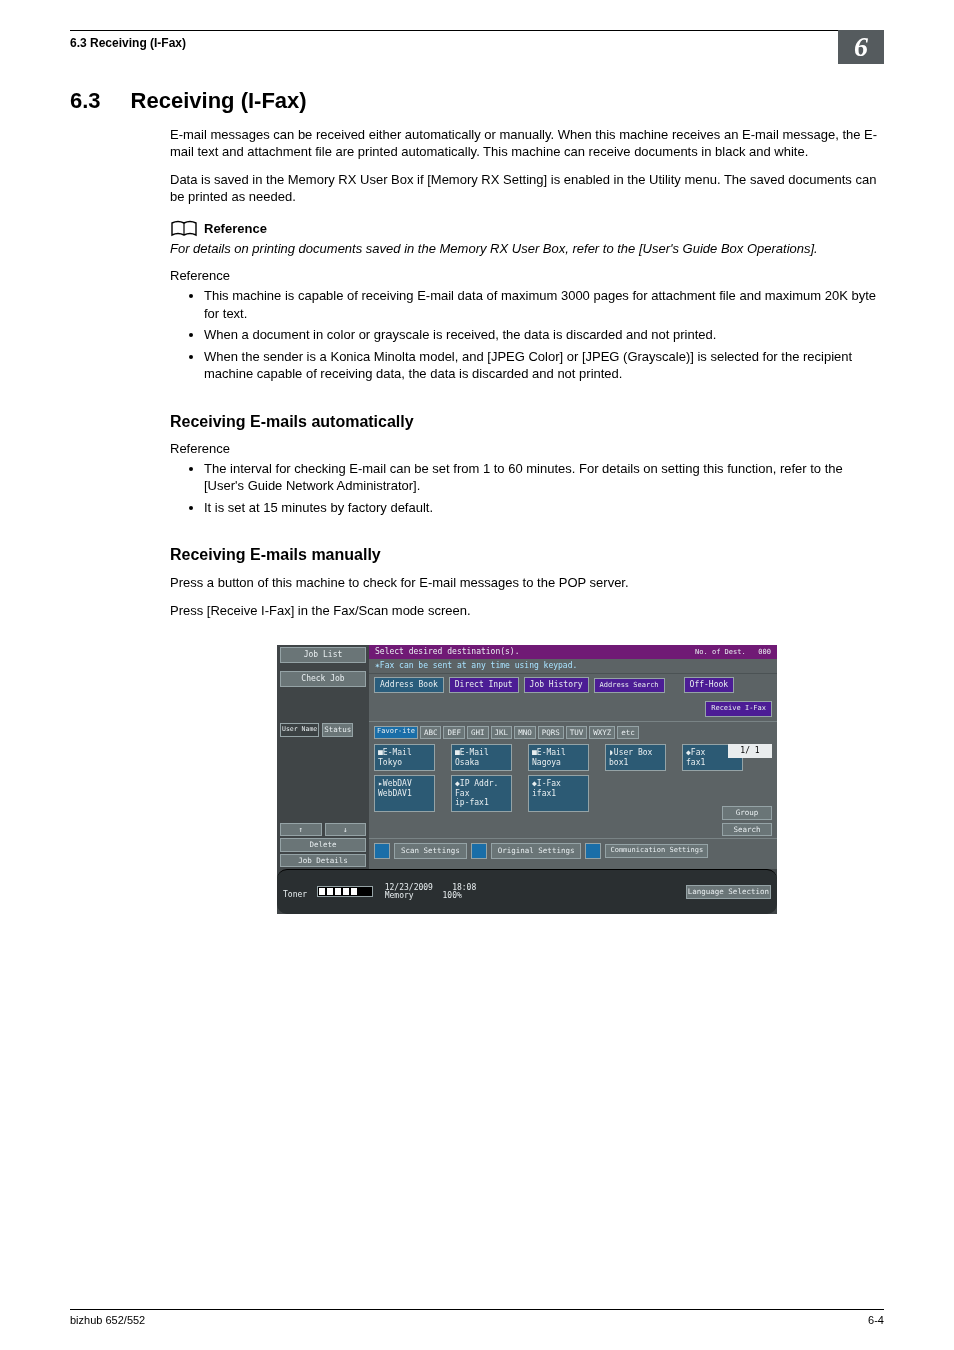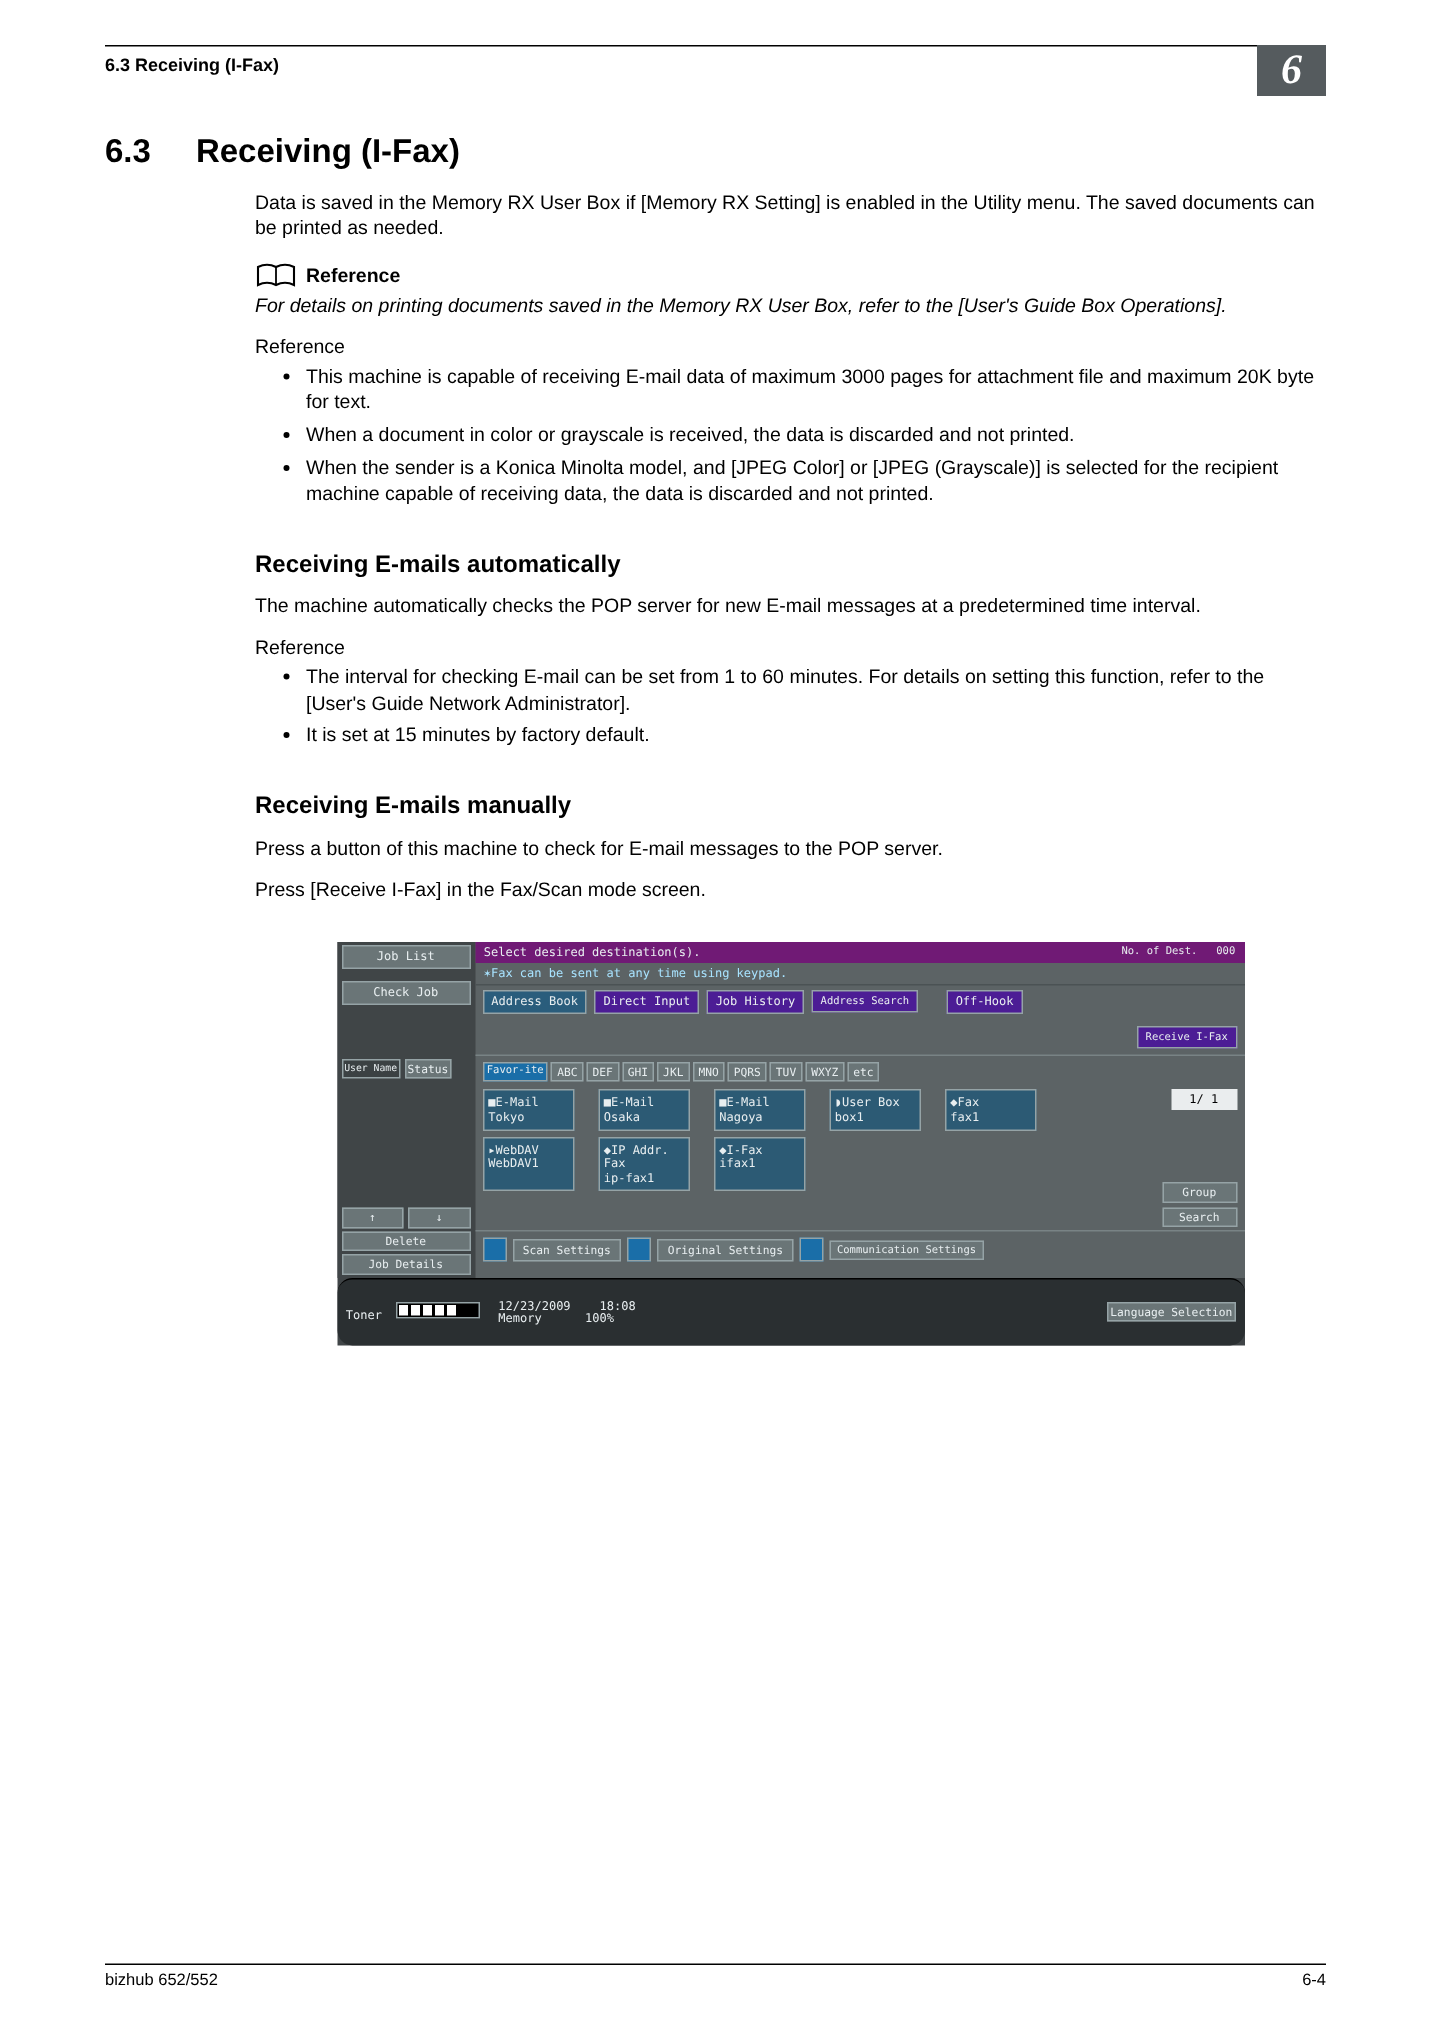--- a/index.html
+++ b/index.html
@@ -77,21 +77,21 @@
   ul.bullets {
     list-style: disc;
     padding-left: 34px;
     margin: 2px 0 6px 0;
   }
   ul.bullets li {
     margin-bottom: 4px;
   }
   
   .shot {
-    width: 605px;
+    width: 500px;
     margin: 26px auto 0 auto;
     background: #404547;
     color: #e8eef0;
     font-family: "Lucida Console", Monaco, monospace;
     font-size: 8px;
     line-height: 1;
   }
   .shot-row { display: flex; }
   .shot-left {
     width: 92px;
@@ -278,20 +278,21 @@
     <span>6.3    Receiving (I-Fax)</span>
     <div class="chapter-badge">6</div>
   </div>
 
   <h1 class="sec">
     <span>6.3</span>
     <span>Receiving (I-Fax)</span>
   </h1>
 
   <div class="body-block">
+    <p>E-mail messages can be received either automatically or manually. When this machine receives an E-mail message, the E-mail text and attachment file are printed automatically. This machine can receive documents in black and white.</p>
     <p>Data is saved in the Memory RX User Box if [Memory RX Setting] is enabled in the Utility menu. The saved documents can be printed as needed.</p>
 
     <div class="ref-row">
       <span class="book-icon">
         <svg width="28" height="18" viewBox="0 0 28 18">
             <path d="M2 3 Q8 0 14 3 Q20 0 26 3 L26 15 Q20 12 14 15 Q8 12 2 15 Z" fill="none" stroke="#000" stroke-width="1.4"></path>
             <path d="M14 3 L14 15" stroke="#000" stroke-width="1.2"></path>
           </svg>
       </span>
       <span class="ref-label">Reference</span>
@@ -299,21 +300,20 @@
     <p class="ref-italic">For details on printing documents saved in the Memory RX User Box, refer to the [User's Guide Box Operations].</p>
 
     <p style="margin-bottom:2px;">Reference</p>
     <ul class="bullets" id="bullets1">
         <li>This machine is capable of receiving E-mail data of maximum 3000 pages for attachment file and maximum 20K byte for text.</li>
         <li>When a document in color or grayscale is received, the data is discarded and not printed.</li>
         <li>When the sender is a Konica Minolta model, and [JPEG Color] or [JPEG (Grayscale)] is selected for the recipient machine capable of receiving data, the data is discarded and not printed.</li>
       </ul>
 
     <h2 class="sub">Receiving E-mails automatically</h2>
-    <p>The machine automatically checks the POP server for new E-mail messages at a predetermined time interval.</p>
     <p style="margin-bottom:2px;">Reference</p>
     <ul class="bullets" id="bullets2">
         <li>The interval for checking E-mail can be set from 1 to 60 minutes. For details on setting this function, refer to the [User's Guide Network Administrator].</li>
         <li>It is set at 15 minutes by factory default.</li>
       </ul>
 
     <h2 class="sub">Receiving E-mails manually</h2>
     <p>Press a button of this machine to check for E-mail messages to the POP server.</p>
     <p>Press [Receive I-Fax] in the Fax/Scan mode screen.</p>
 

